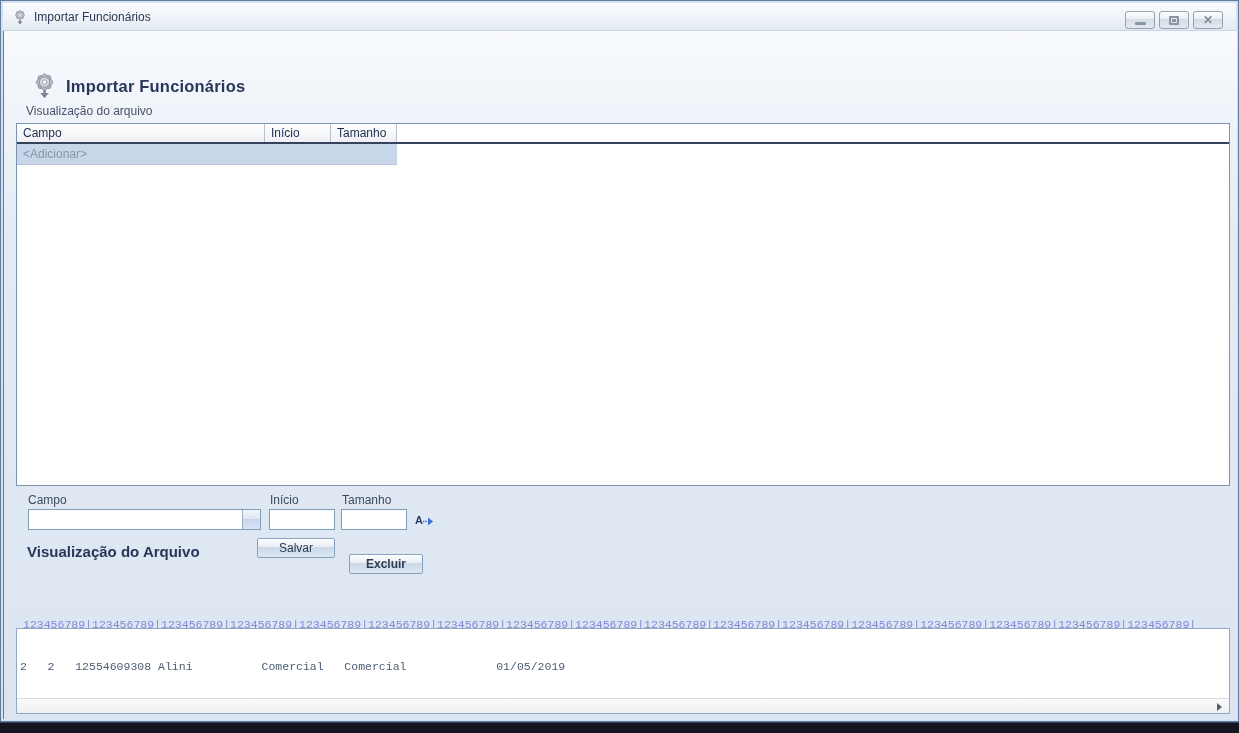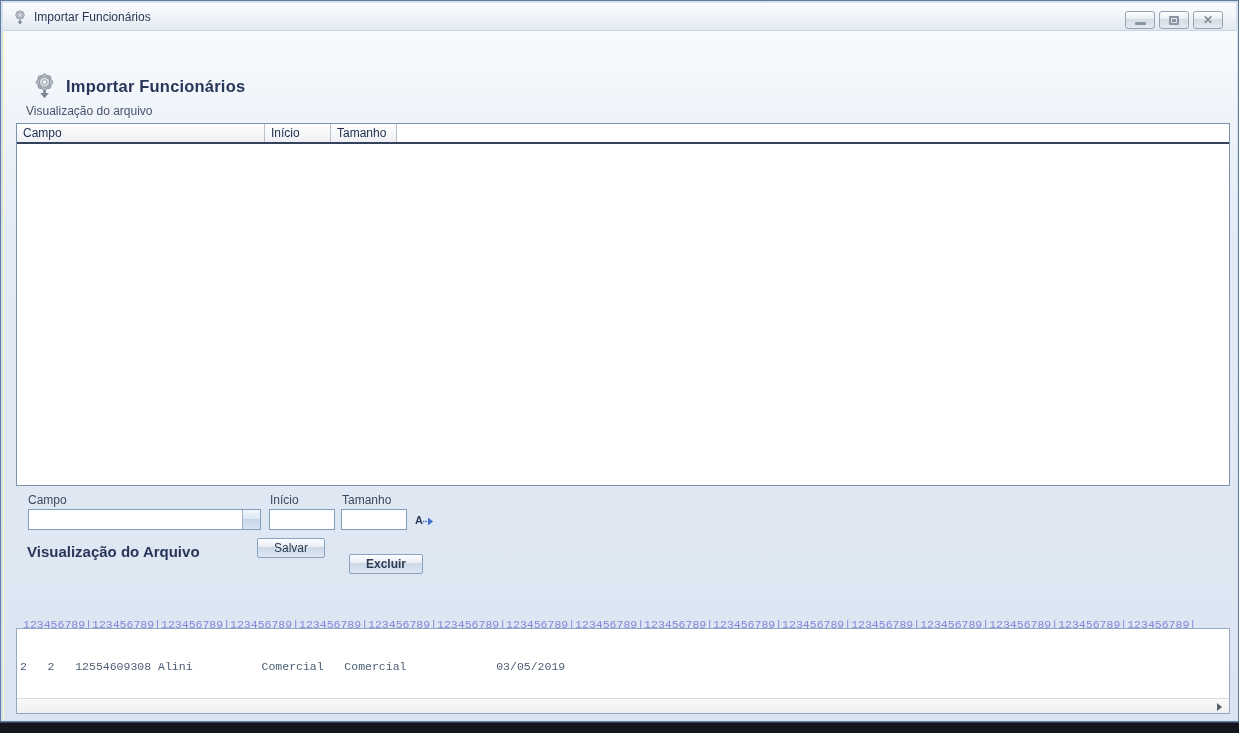--- a/index.html
+++ b/index.html
@@ -1,20 +1,20 @@
 <!DOCTYPE html>
 <html><head>
 <meta charset="utf-8">
 <style>
   * { margin:0; padding:0; box-sizing:border-box; }
   html,body { width:1239px; height:733px; overflow:hidden; font-family:"Liberation Sans",sans-serif; background:#14161f; }
 
   .window {
     position:absolute; left:0; top:0; width:1239px; height:722px;
-    background:#fef9c3; border:1px solid #5f7da0;
+    background:#ef4444; border:1px solid #5f7da0;
     box-shadow:inset 0 0 0 2px #d4e0ee;
   }
   .titlebar {
     position:absolute; left:2px; top:2px; right:2px; height:28px;
     background:linear-gradient(#fbfcfe,#eef2f7 60%,#e2e9f1);
     border-bottom:1px solid #ccd6e2;
   }
   .titlebar-icon { position:absolute; left:9px; top:6px; width:16px; height:16px; }
   .titlebar-title { position:absolute; left:31px; top:7px; font-size:12px; color:#2a3752; }
 
@@ -80,21 +80,21 @@
 
   .a-arrow { position:absolute; left:411px; top:483px; width:22px; height:14px; font-size:11px; font-weight:bold; color:#2e3a5e; }
   .a-arrow svg { vertical-align:middle; }
 
   .btn {
     border:1px solid #87a1c2; border-radius:2px;
     background:linear-gradient(#fdfdfe,#e9eef5 45%,#ccd8e8 45%,#dde7f2);
     font-size:12px; color:#2e3c52; text-align:center;
     box-shadow:inset 0 1px 0 #fff; font-family:"Liberation Sans",sans-serif;
   }
-  .btn-salvar { position:absolute; left:253px; top:507px; width:68px; height:20px; }
+  .btn-salvar { position:absolute; left:253px; top:507px; width:78px; height:20px; }
   .btn-excluir { position:absolute; left:345px; top:523px; width:74px; height:20px;font-weight:bold; }
   .btn-fechar { position:absolute; left:1135px; top:695px; width:85px; height:21px; }
 
   .preview-heading { position:absolute; left:23px; top:512px; font-size:15px; font-weight:bold; color:#28365a; }
 
   .ruler { position:absolute; left:19px; top:561px; font-family:"Liberation Mono","DejaVu Sans Mono",monospace; font-size:11.5px; line-height:13px; white-space:pre; }
   .ruler-l1 { color:#3c4472; }
   .ruler-l2 { color:#8486d8; }
 
   .preview-box {
@@ -163,20 +163,21 @@
     <div class="page-title">Importar Funcionários</div>
 
     <div class="section-label">Visualização do arquivo</div>
 
     <div class="config-grid">
       <div class="grid-header">
         <div class="cell c-campo">Campo</div>
         <div class="cell c-inicio">Início</div>
         <div class="cell c-tamanho">Tamanho</div>
       </div>
+      <div class="add-row">&lt;Adicionar&gt;</div>
     </div>
 
     <div class="fld-label lbl-campo">Campo</div>
     <div class="fld-label lbl-inicio">Início</div>
     <div class="fld-label lbl-tamanho">Tamanho</div>
 
     <div class="combo">
       <input class="combo-input" value="" style="">
       <div class="combo-btn">
         <div class="combo-arrow"></div>
@@ -194,21 +195,21 @@
     <button class="btn btn-excluir">Excluir</button>
 
     <div class="preview-heading">Visualização do Arquivo</div>
 
     <div class="ruler">
       <div class="ruler-l2">123456789|123456789|123456789|123456789|123456789|123456789|123456789|123456789|123456789|123456789|123456789|123456789|123456789|123456789|123456789|123456789|123456789|</div>
     </div>
 
     <div class="preview-box">
       <div class="preview-text">
-        <div>2   2   12554609308 Alini          Comercial   Comercial             03/05/2019</div>
+        <div>2   2   12554609308 Alini          Comercial   Comercial             01/05/2019</div>
         
         
         
       </div>
       <div class="hscroll">
         <div class="scroll-arrow scroll-left"></div>
         <div class="scroll-arrow scroll-right"></div>
       </div>
     </div>
 

